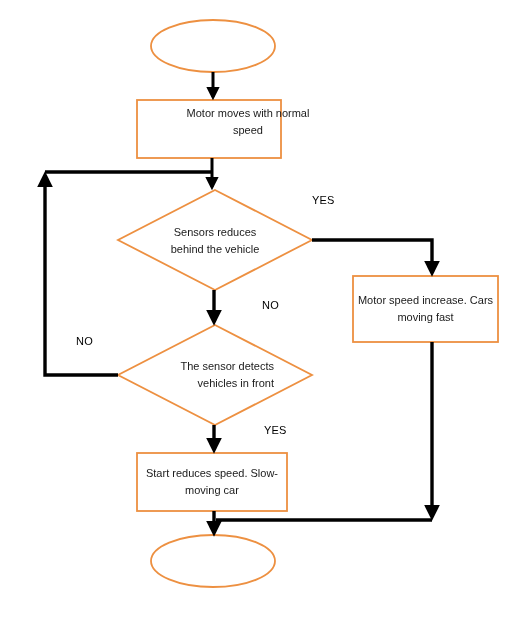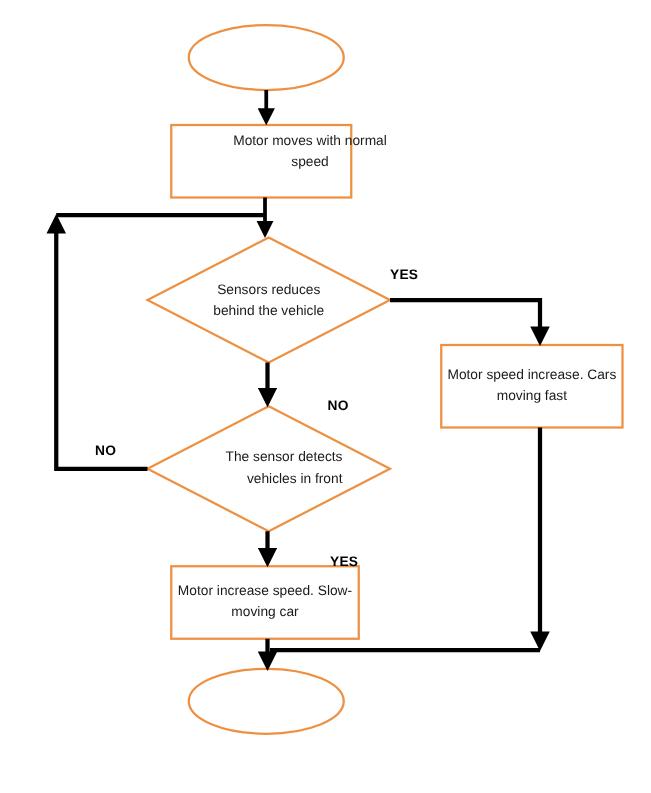--- a/index.html
+++ b/index.html
@@ -34,24 +34,23 @@
     font-size: 11px;
     line-height: 17px;
     font-family: "Liberation Sans", sans-serif;
     pointer-events: none;
     white-space: pre-line;
   }
   .edge-label {
     position: absolute;
     color: #000000;
     font-size: 11px;
-    font-weight: bold;
+    font-weight: normal;
     font-family: "Liberation Sans", sans-serif;
     letter-spacing: 0.2px;
-    margin-top: 20px;
   }
 </style>
 </head>
 <body>
 
 <div id="canvas">
 
   <svg id="flow-svg" viewBox="0 0 521 634" xmlns="http://www.w3.org/2000/svg">
     <defs>
       <marker id="arrow" viewBox="0 0 10 10" refX="7.6" refY="5" markerWidth="4.6" markerHeight="4.6" orient="auto-start-reverse">
@@ -94,21 +93,21 @@
 
 
   <div class="node-label" style="left:141px; top:100px; width:136px; height:44px;margin-left:39px;">Motor moves with normal speed</div>
 
   <div class="node-label" style="left:158px; top:215px; width:114px; height:52px;">Sensors reduces behind the vehicle</div>
 
   <div class="node-label" style="left:357px; top:276px; width:137px; height:66px;">Motor speed increase. Cars moving fast</div>
 
   <div class="node-label" style="left:156px; top:349px; width:118px; height:52px;text-align:right;">The sensor detects vehicles in front</div>
 
-  <div class="node-label" style="left:141px; top:453px; width:142px; height:58px;">Motor increase speed. Slow-moving car</div>
+  <div class="node-label" style="left:141px; top:453px; width:142px; height:58px;">Start reduces speed. Slow-moving car</div>
 
 
   <div class="edge-label" style="left:312px; top:194px;">YES</div>
 
   <div class="edge-label" style="left:262px; top:299px;">NO</div>
 
   <div class="edge-label" style="left:76px; top:335px;">NO</div>
 
   <div class="edge-label" style="left:264px; top:424px;">YES</div>
 

